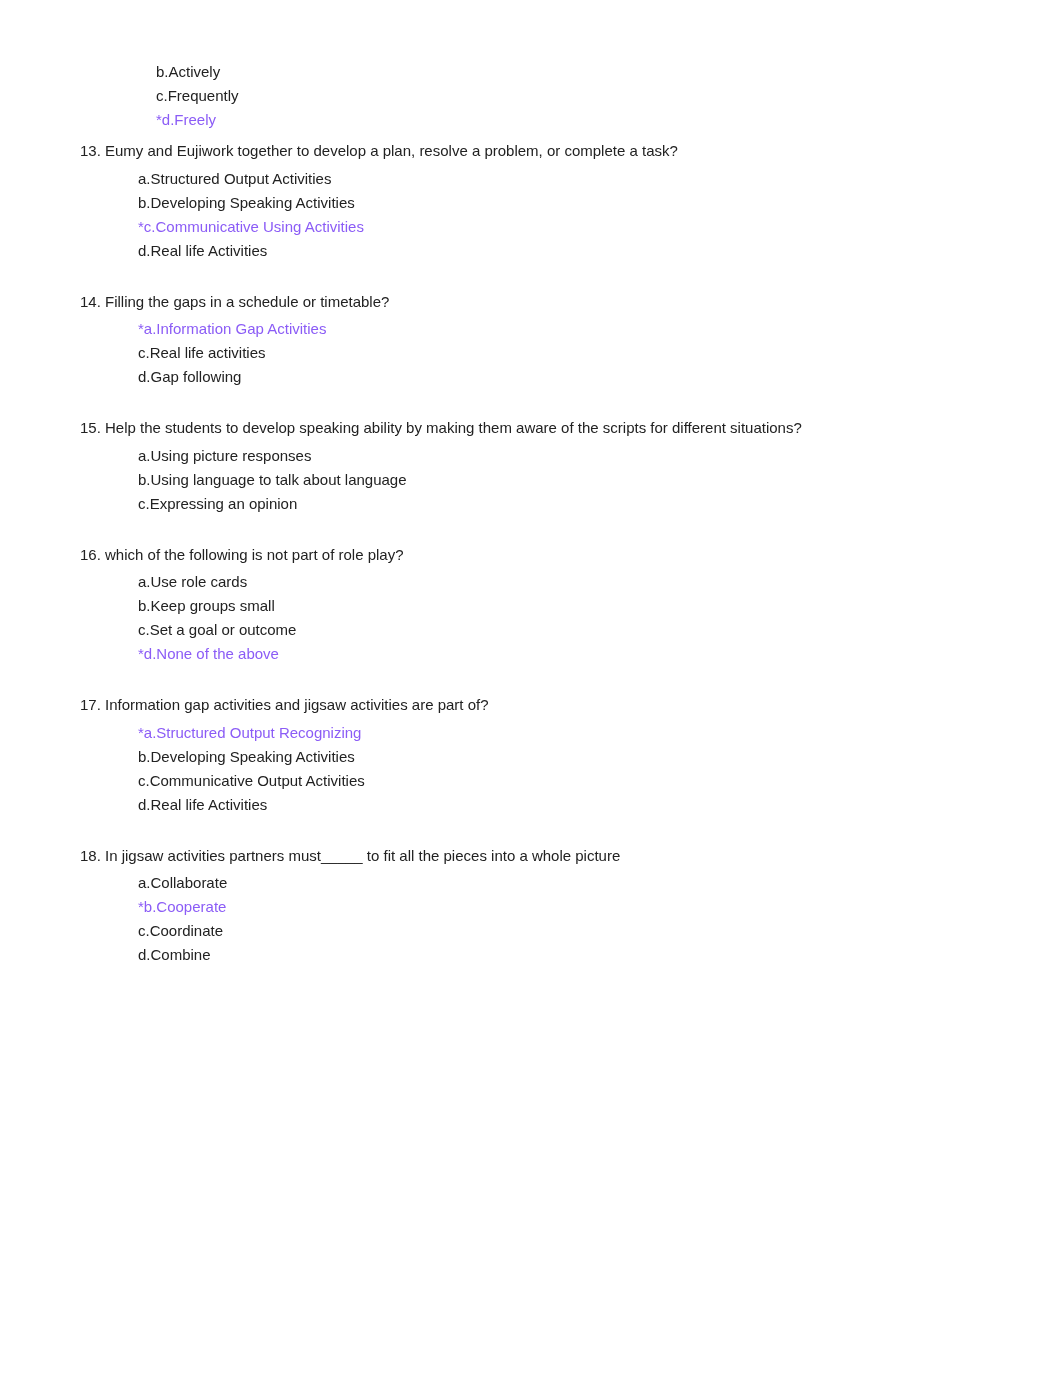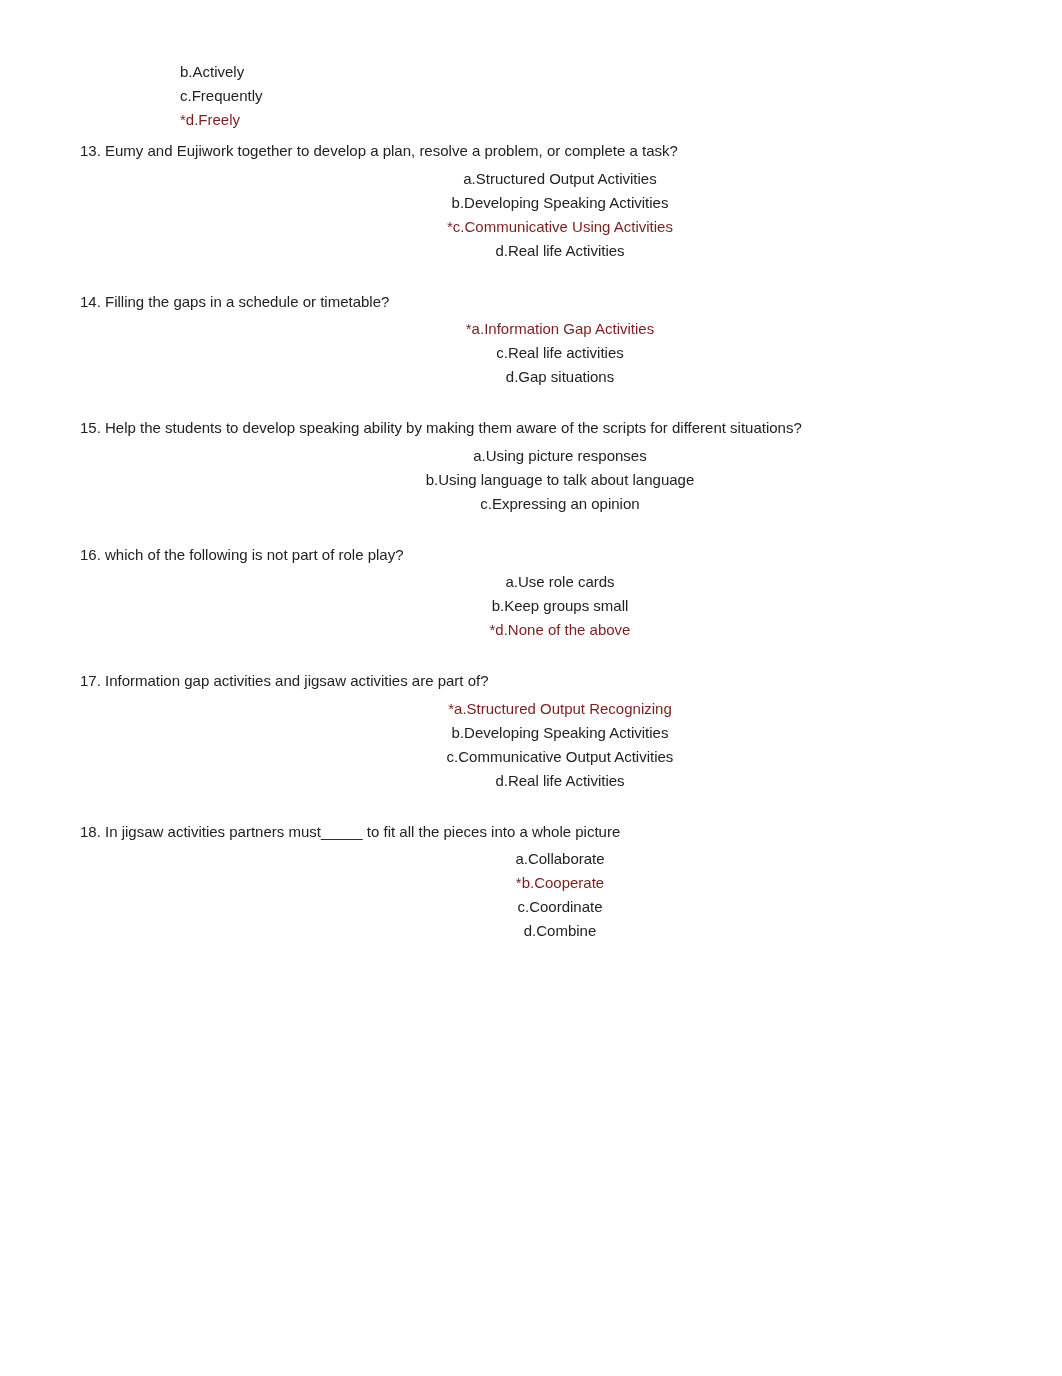--- a/index.html
+++ b/index.html
@@ -24,34 +24,33 @@
     }
 
     .question-text {
       margin-bottom: 4px;
       padding-left: 0;
     }
 
     .options-list {
       margin-left: 58px;
       margin-top: 2px;
-      text-align: center;
     }
 
     .option {
       display: block;
       line-height: 1.6;
     }
 
     .option.correct {
-      color: #7f1d1d;
+      color: #8b5cf6;
     }
 
     .top-options {
-      margin-left: 100px;
+      margin-left: 76px;
       margin-top: 0;
       margin-bottom: 8px;
     }
 
     .top-options .option {
       line-height: 1.6;
     }
   </style>
 </head>
 <body>
@@ -70,36 +69,37 @@
         <span class="option">b.Developing Speaking Activities</span>
         <span class="option correct">*c.Communicative Using Activities</span>
         <span class="option">d.Real life Activities</span>
       </div>
     </div>
     <div class="question-block">
       <p class="question-text">14. Filling the gaps in a schedule or timetable?</p>
       <div class="options-list">
         <span class="option correct">*a.Information Gap Activities</span>
         <span class="option">c.Real life activities</span>
-        <span class="option">d.Gap situations</span>
+        <span class="option">d.Gap following</span>
       </div>
     </div>
     <div class="question-block">
       <p class="question-text">15. Help the students to develop speaking ability by making them aware of the scripts for different situations?</p>
       <div class="options-list">
         <span class="option">a.Using picture responses</span>
         <span class="option">b.Using language to talk about language</span>
         <span class="option">c.Expressing an opinion</span>
       </div>
     </div>
     <div class="question-block">
       <p class="question-text">16. which of the following is not part of role play?</p>
       <div class="options-list">
         <span class="option">a.Use role cards</span>
         <span class="option">b.Keep groups small</span>
+        <span class="option">c.Set a goal or outcome</span>
         <span class="option correct">*d.None of the above</span>
       </div>
     </div>
     <div class="question-block">
       <p class="question-text">17. Information gap activities and jigsaw activities are part of?</p>
       <div class="options-list">
         <span class="option correct">*a.Structured Output Recognizing</span>
         <span class="option">b.Developing Speaking Activities</span>
         <span class="option">c.Communicative Output Activities</span>
         <span class="option">d.Real life Activities</span>

